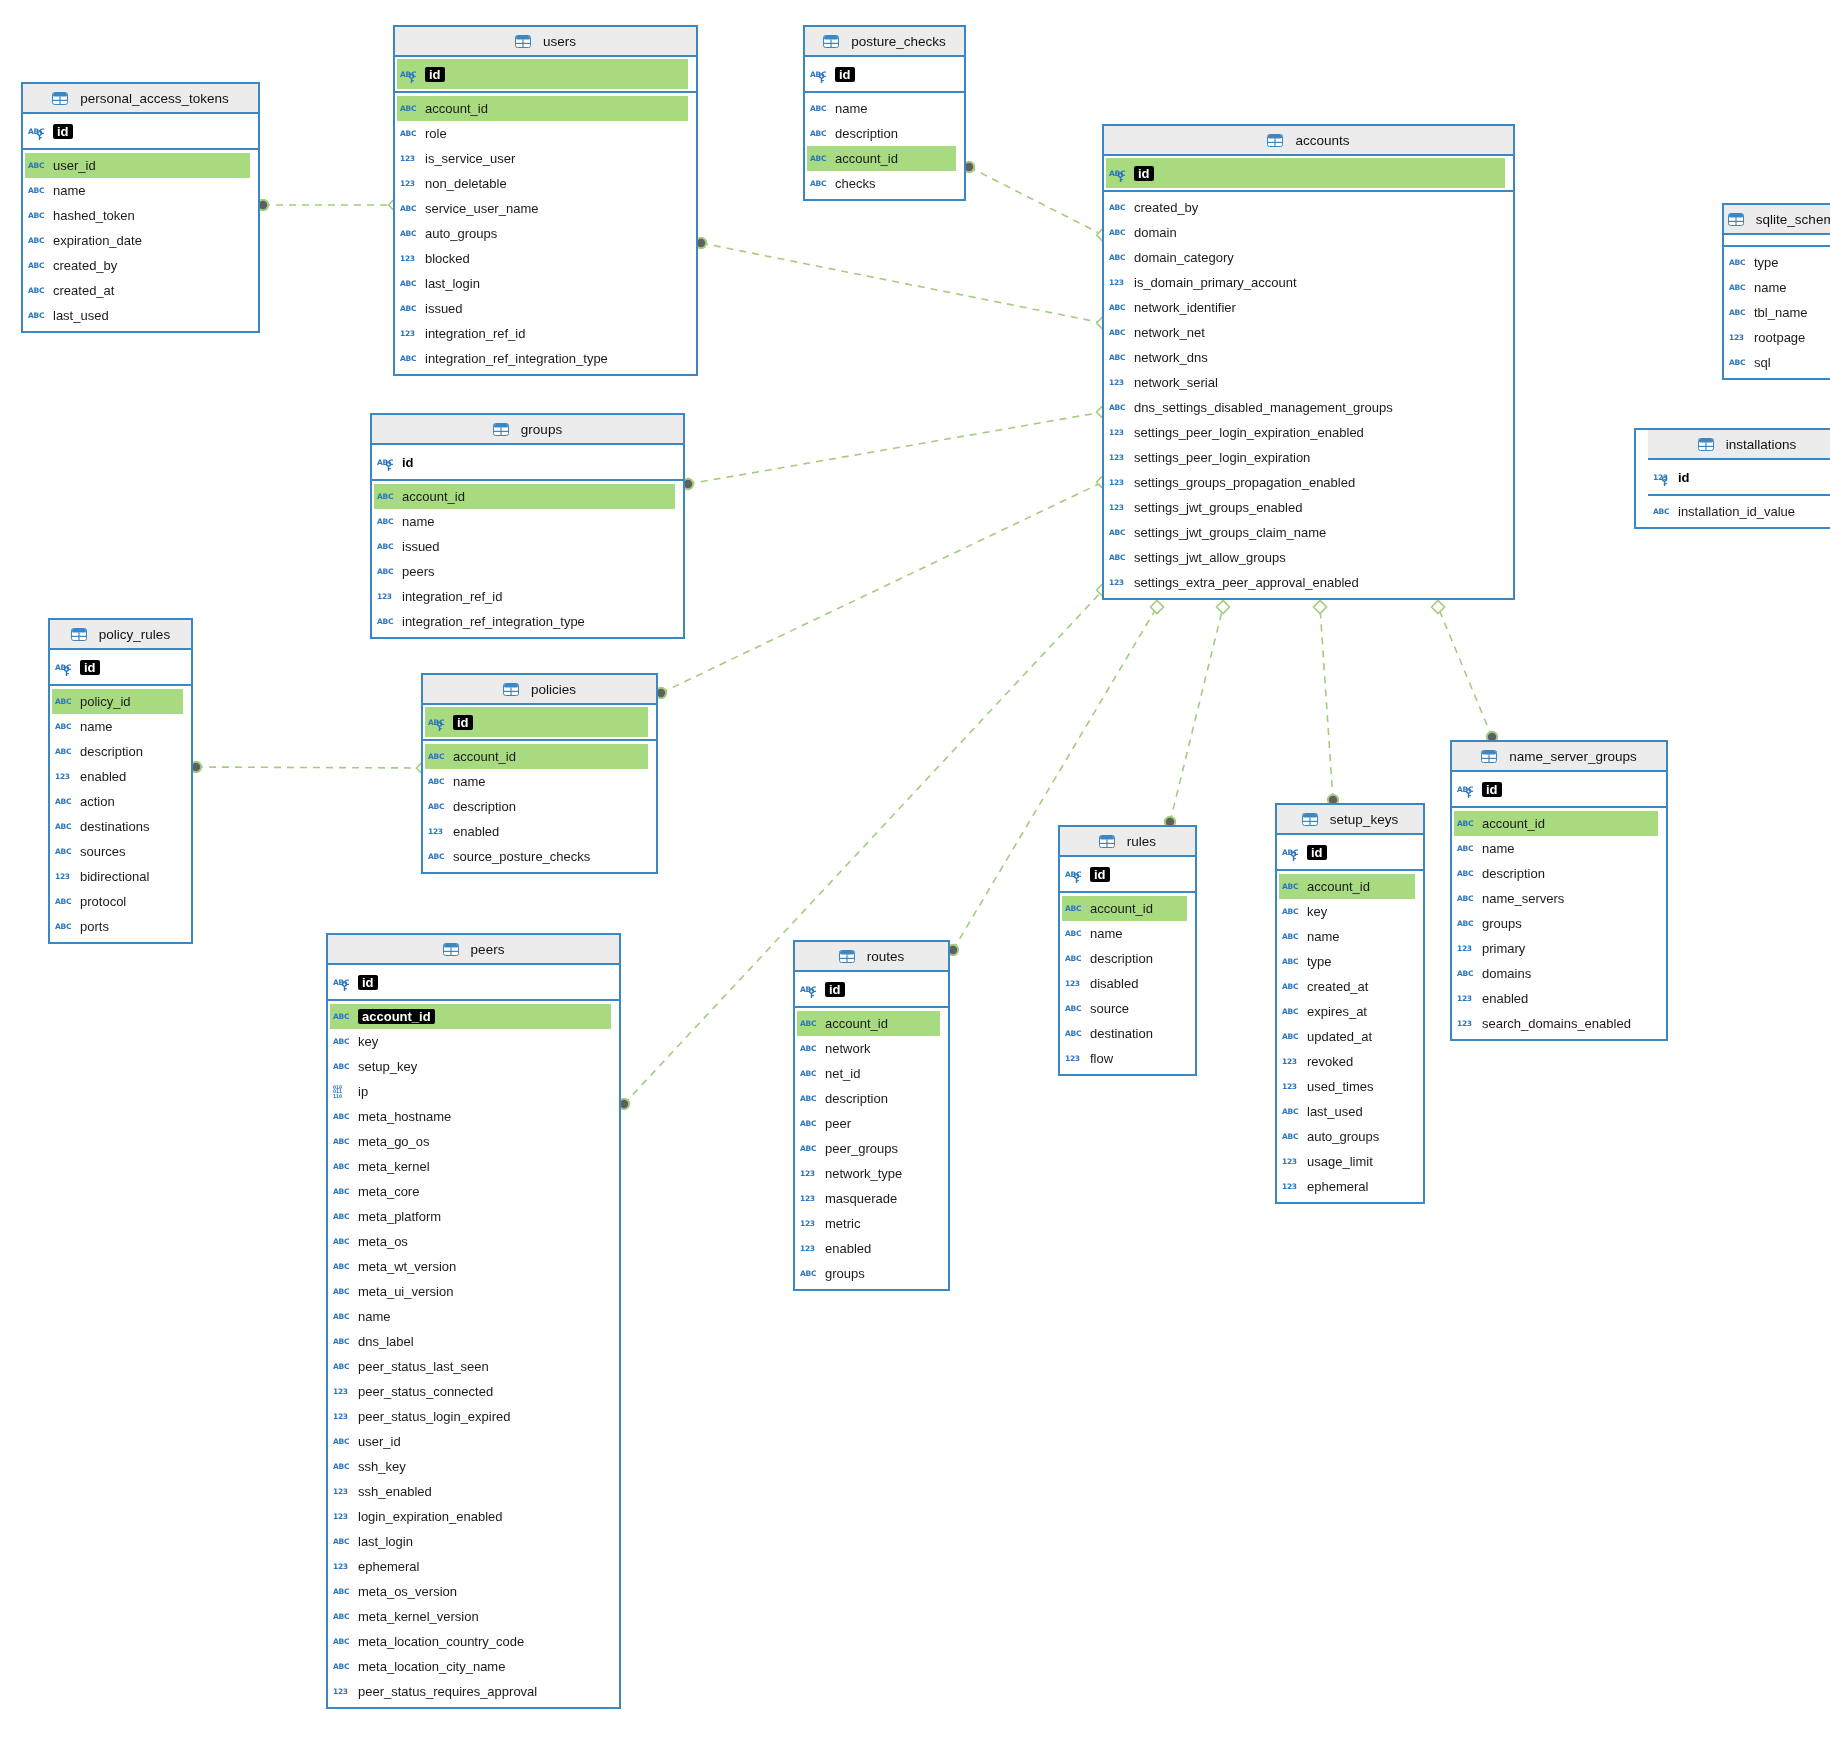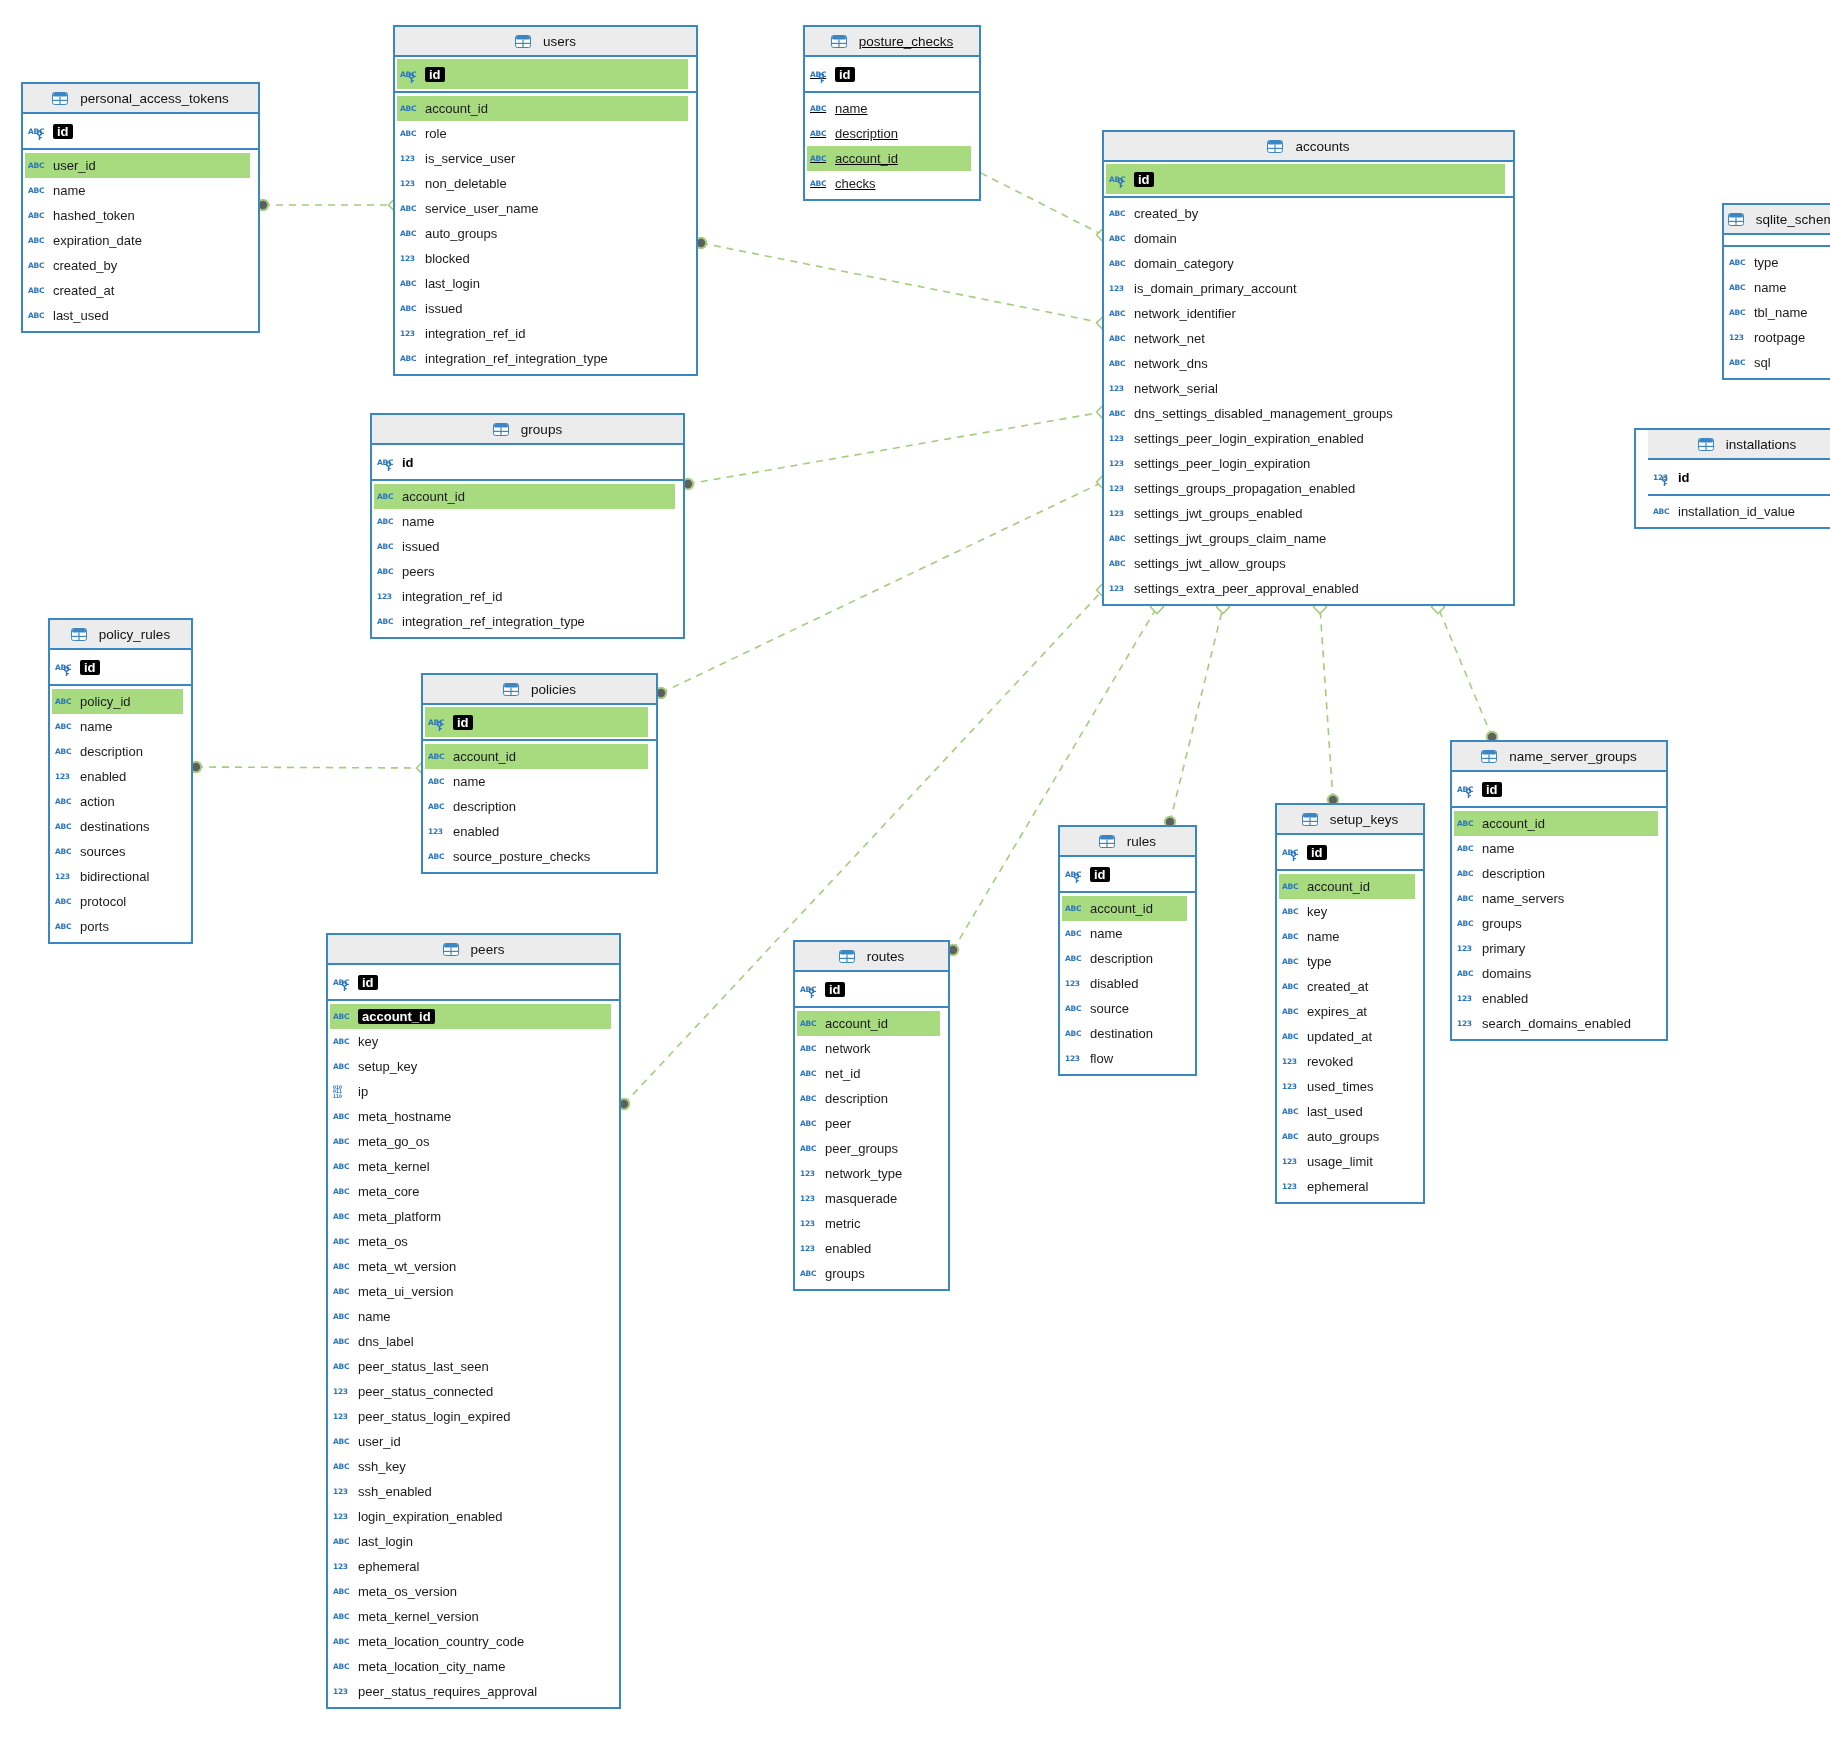--- a/index.html
+++ b/index.html
@@ -241,21 +241,21 @@
           <span class="lbl">integration_ref_id</span>
         </div>
         <div class="row">
           <span class="ticon">
             <span class="tt">ABC</span>
           </span>
           <span class="lbl">integration_ref_integration_type</span>
         </div>
       </div>
     </div>
-    <div class="tbl" style="left: 803px; top: 25px; width: 178px; text-decoration: underline;">
+    <div class="tbl" style="left: 803px; top: 25px; width: 163px;">
       <div class="hdr">
         <svg width="16" height="13" viewBox="0 0 16 13">
           <rect x="0.5" y="0.5" width="15" height="12" rx="2" fill="#ffffff" stroke="#3b87c4"></rect>
           <rect x="1" y="1" width="14" height="3.6" rx="1.5" fill="#3b87c4"></rect>
           <line x1="8" y1="4.6" x2="8" y2="12.5" stroke="#3b87c4" stroke-width="1.2"></line>
           <line x1="1" y1="8.4" x2="15" y2="8.4" stroke="#3b87c4" stroke-width="1.2"></line>
         </svg>
         <span class="title">posture_checks</span>
       </div>
       <div class="pk">
@@ -288,21 +288,21 @@
           <span class="lbl">account_id</span>
         </div>
         <div class="row">
           <span class="ticon">
             <span class="tt">ABC</span>
           </span>
           <span class="lbl">checks</span>
         </div>
       </div>
     </div>
-    <div class="tbl" style="left: 1102px; top: 130px; width: 413px; text-align: right;">
+    <div class="tbl" style="left: 1102px; top: 124px; width: 413px; text-align: right;">
       <div class="hdr">
         <svg width="16" height="13" viewBox="0 0 16 13">
           <rect x="0.5" y="0.5" width="15" height="12" rx="2" fill="#ffffff" stroke="#3b87c4"></rect>
           <rect x="1" y="1" width="14" height="3.6" rx="1.5" fill="#3b87c4"></rect>
           <line x1="8" y1="4.6" x2="8" y2="12.5" stroke="#3b87c4" stroke-width="1.2"></line>
           <line x1="1" y1="8.4" x2="15" y2="8.4" stroke="#3b87c4" stroke-width="1.2"></line>
         </svg>
         <span class="title">accounts</span>
       </div>
       <div class="pk green">

